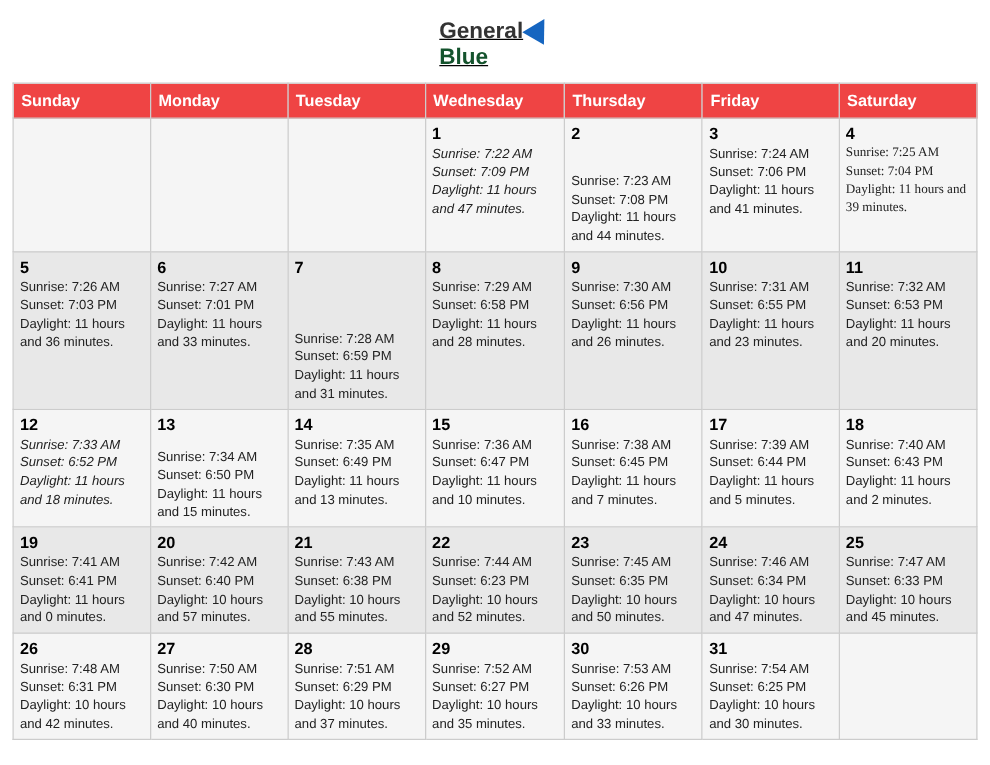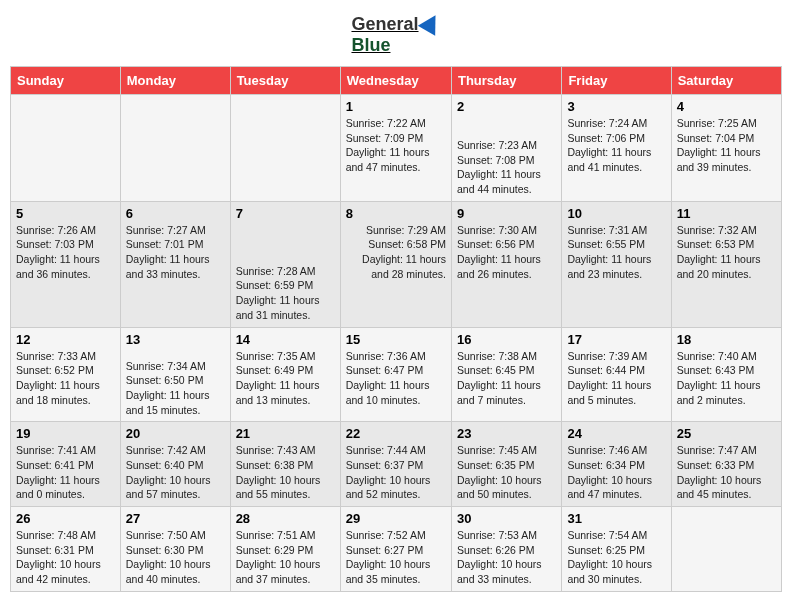--- a/index.html
+++ b/index.html
@@ -126,39 +126,39 @@
         <th>Saturday</th>
       </tr>
   </thead>
   <tbody id="calendar-body">
   <tr>
         <td>&nbsp;</td>
         <td>&nbsp;</td>
         <td>&nbsp;</td>
         <td>
           <span class="day-num">1</span>
-          <div class="day-info" style="white-space: pre-line;">Sunrise: 7:22 AM
+          <div class="day-info" style="white-space: pre-line; font-style: italic;">Sunrise: 7:22 AM
 Sunset: 7:09 PM
 Daylight: 11 hours and 47 minutes.</div>
         </td>
         <td>
           <span class="day-num">2</span>
           <div class="day-info" style="white-space: pre-line; margin-top: 24px;">Sunrise: 7:23 AM
 Sunset: 7:08 PM
 Daylight: 11 hours and 44 minutes.</div>
         </td>
         <td>
           <span class="day-num">3</span>
           <div class="day-info" style="white-space: pre-line;">Sunrise: 7:24 AM
 Sunset: 7:06 PM
 Daylight: 11 hours and 41 minutes.</div>
         </td>
         <td>
           <span class="day-num">4</span>
-          <div class="day-info" style="white-space: pre-line;">Sunrise: 7:25 AM
+          <div class="day-info" style="white-space: pre-line; font-family: Liberation Serif, serif;">Sunrise: 7:25 AM
 Sunset: 7:04 PM
 Daylight: 11 hours and 39 minutes.</div>
         </td>
       </tr>
       <tr>
         <td>
           <span class="day-num">5</span>
           <div class="day-info" style="white-space: pre-line;">Sunrise: 7:26 AM
 Sunset: 7:03 PM
 Daylight: 11 hours and 36 minutes.</div>
@@ -170,21 +170,21 @@
 Daylight: 11 hours and 33 minutes.</div>
         </td>
         <td>
           <span class="day-num">7</span>
           <div class="day-info" style="white-space: pre-line; margin-top: 43px;">Sunrise: 7:28 AM
 Sunset: 6:59 PM
 Daylight: 11 hours and 31 minutes.</div>
         </td>
         <td>
           <span class="day-num">8</span>
-          <div class="day-info" style="white-space: pre-line; text-align: right;">Sunrise: 7:29 AM
+          <div class="day-info" style="white-space: pre-line;">Sunrise: 7:29 AM
 Sunset: 6:58 PM
 Daylight: 11 hours and 28 minutes.</div>
         </td>
         <td>
           <span class="day-num">9</span>
           <div class="day-info" style="white-space: pre-line;">Sunrise: 7:30 AM
 Sunset: 6:56 PM
 Daylight: 11 hours and 26 minutes.</div>
         </td>
         <td>
@@ -196,21 +196,21 @@
         <td>
           <span class="day-num">11</span>
           <div class="day-info" style="white-space: pre-line;">Sunrise: 7:32 AM
 Sunset: 6:53 PM
 Daylight: 11 hours and 20 minutes.</div>
         </td>
       </tr>
       <tr>
         <td>
           <span class="day-num">12</span>
-          <div class="day-info" style="white-space: pre-line;">Sunrise: 7:33 AM
+          <div class="day-info" style="white-space: pre-line; font-style: italic;">Sunrise: 7:33 AM
 Sunset: 6:52 PM
 Daylight: 11 hours and 18 minutes.</div>
         </td>
         <td>
           <span class="day-num">13</span>
           <div class="day-info" style="white-space: pre-line; margin-top: 12px;">Sunrise: 7:34 AM
 Sunset: 6:50 PM
 Daylight: 11 hours and 15 minutes.</div>
         </td>
         <td>
@@ -259,21 +259,21 @@
         </td>
         <td>
           <span class="day-num">21</span>
           <div class="day-info" style="white-space: pre-line;">Sunrise: 7:43 AM
 Sunset: 6:38 PM
 Daylight: 10 hours and 55 minutes.</div>
         </td>
         <td>
           <span class="day-num">22</span>
           <div class="day-info" style="white-space: pre-line;">Sunrise: 7:44 AM
-Sunset: 6:37 PM
+Sunset: 6:23 PM
 Daylight: 10 hours and 52 minutes.</div>
         </td>
         <td>
           <span class="day-num">23</span>
           <div class="day-info" style="white-space: pre-line;">Sunrise: 7:45 AM
 Sunset: 6:35 PM
 Daylight: 10 hours and 50 minutes.</div>
         </td>
         <td>
           <span class="day-num">24</span>

